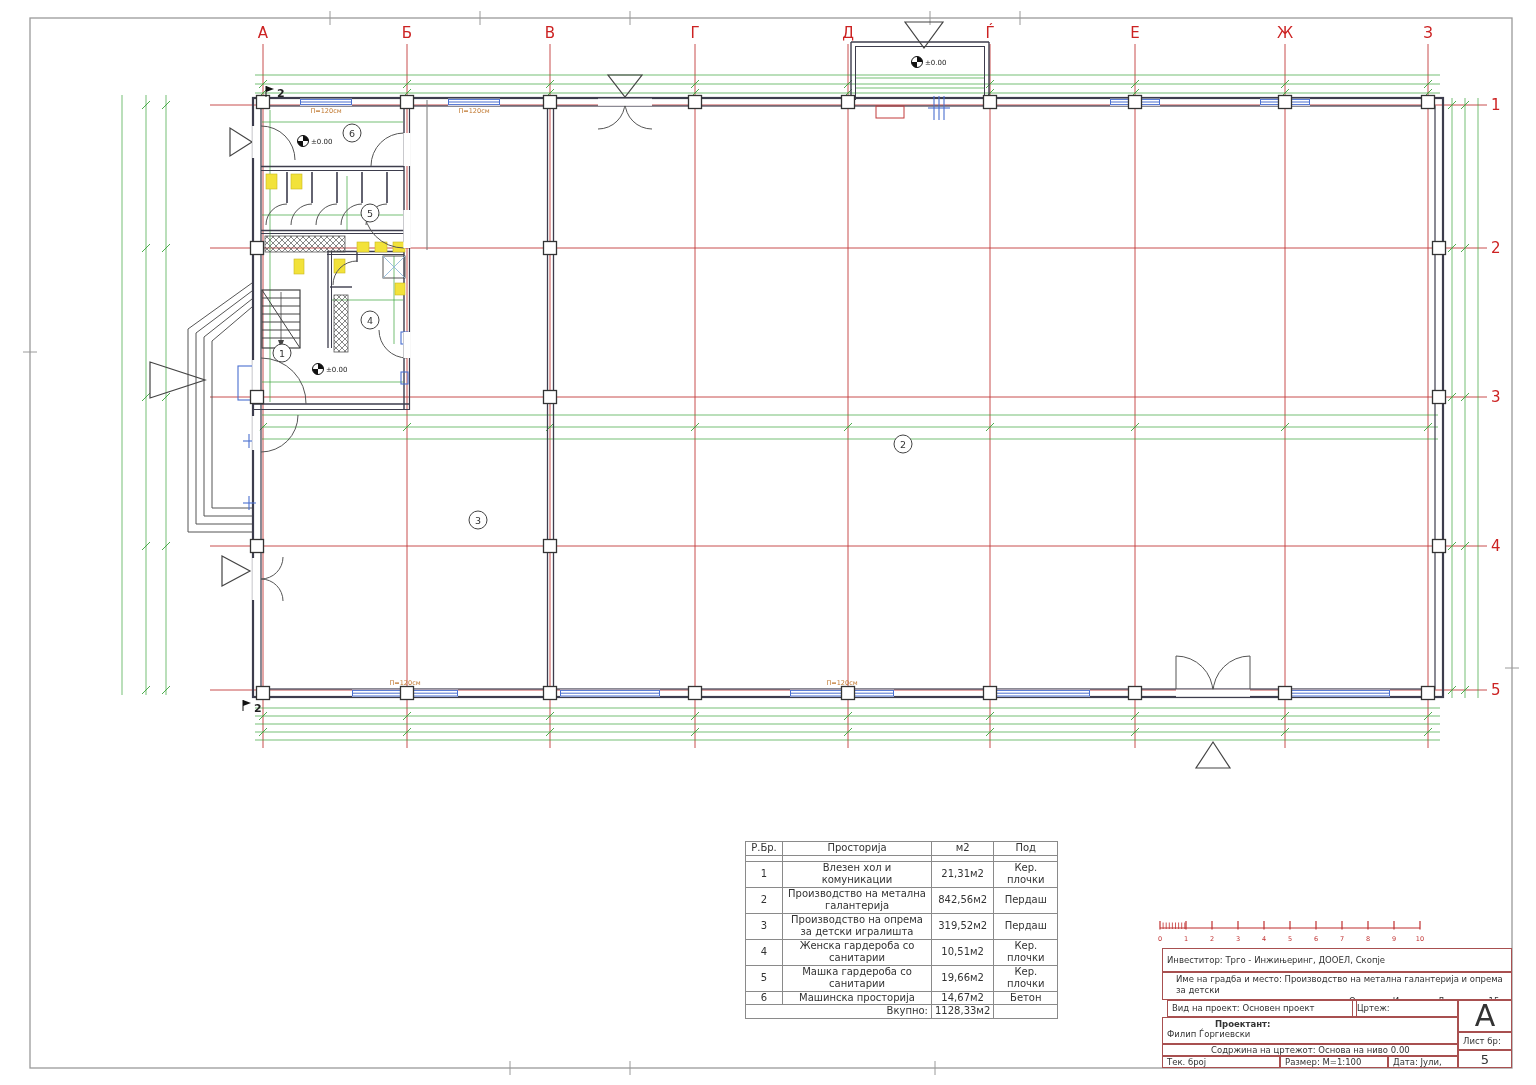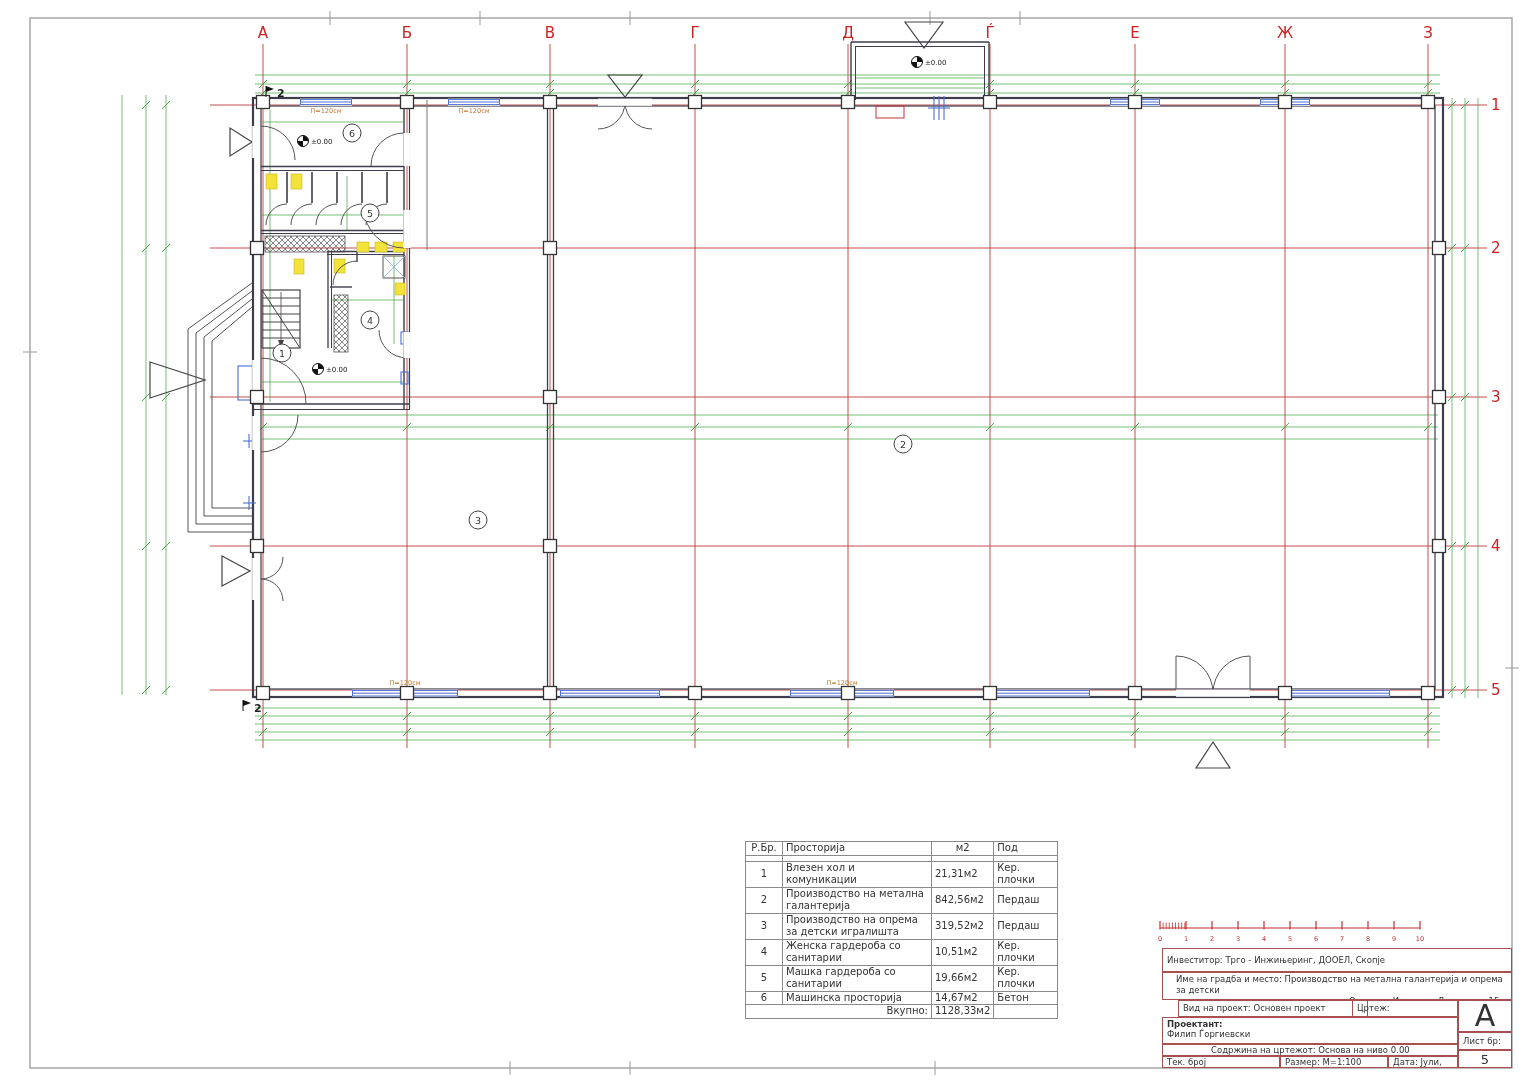--- a/index.html
+++ b/index.html
@@ -4,34 +4,34 @@
 <style>
   html,body{margin:0;padding:0;background:#fff;}
   #page{position:relative;width:1536px;height:1085px;background:#fff;overflow:hidden;
         font-family:"DejaVu Sans",sans-serif;}
   svg{position:absolute;left:0;top:0;font-family:"DejaVu Sans",sans-serif;}
   svg text{font-family:"DejaVu Sans",sans-serif;}
   
   #area-table{position:absolute;left:745px;top:841px;}
   #area-table table{border-collapse:collapse;font-size:10px;color:#333;table-layout:fixed;}
   #area-table td,#area-table th{border:1px solid #8a8a8a;padding:0 3px;font-weight:normal;
-        text-align:left;vertical-align:middle;line-height:1.25;overflow:hidden;}
+        text-align:center;vertical-align:middle;line-height:1.25;overflow:hidden;}
   #area-table .c1{width:30px;text-align:center;}
   #area-table .c2{width:142px;}
   #area-table .c3{width:44px;margin-left:32px;}
   #area-table .c4{width:57px;}
   #area-table tr{height:11px;}
   #area-table tr.sp{height:6px;}
   #area-table tr.tall{height:20px;}
   #area-table td.tot{text-align:right;}
   
   #tb{position:absolute;left:1162px;top:948px;width:350px;height:120px;font-size:8.5px;color:#333;}
   .tbc{position:absolute;border:1px solid #a85050;box-sizing:border-box;padding:1px 4px;
        line-height:1.2;overflow:hidden;background:transparent;}
-  .tbc b{font-weight:bold;}
+  .tbc b{font-weight:bold;margin-left:48px;}
   .big-a{font-size:30px;text-align:center;line-height:28px;}
   .sheet-no{font-size:13px;text-align:center;}
   .tb-2line{line-height:1.3;}
   .tb-2line .ind{display:block;padding-left:118px;}
 </style>
 </head>
 <body>
 
 <div id="page">
 
@@ -557,21 +557,21 @@
   </tbody>
       </table>
 </div>
 
 <div id="tb">
   <div class="tbc" style="left:0;top:0;width:350px;height:24px;line-height:20px;">Инвеститор: Трго - Инжињеринг, ДООЕЛ, Скопје</div>
   <div class="tbc tb-2line" style="left:0;top:24px;width:350px;height:28px;padding-left:13px;">
     <span>Име на градба и место: Производство на метална галантерија и опрема за детски</span>
     <span class="ind">игралишта, Општина Илинден, Локалитет 15, ГП 15.11, Скопје</span>
   </div>
-  <div class="tbc" style="left:16px;top:52px;width:190px;height:17px;line-height:13px;">Вид на проект: Основен проект</div>
+  <div class="tbc" style="left:5px;top:52px;width:190px;height:17px;line-height:13px;">Вид на проект: Основен проект</div>
   <div class="tbc" style="left:190px;top:52px;width:106px;height:17px;line-height:13px;">Цртеж: Архитектонски проект</div>
   <div class="tbc" style="left:0;top:69px;width:296px;height:27px;">
     <b>Проектант:</b><br>
     <span>Филип Ѓоргиевски</span>
   </div>
   <div class="tbc" style="left:0;top:96px;width:296px;height:12px;line-height:9px;padding-left:48px;">Содржина на цртежот: Основа на ниво 0.00</div>
   <div class="tbc" style="left:0;top:108px;width:118px;height:12px;line-height:9px;">Тек. број</div>
   <div class="tbc" style="left:118px;top:108px;width:108px;height:12px;line-height:9px;">Размер:   М=1:100</div>
   <div class="tbc" style="left:226px;top:108px;width:70px;height:12px;line-height:9px;">Дата: Јули, 2012</div>
   <div class="tbc big-a" style="left:296px;top:52px;width:54px;height:32px;">А</div>

